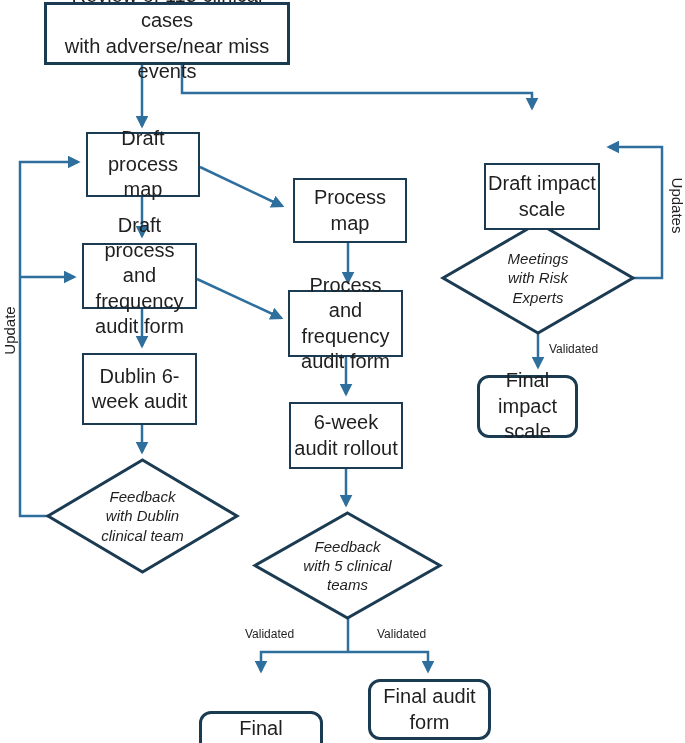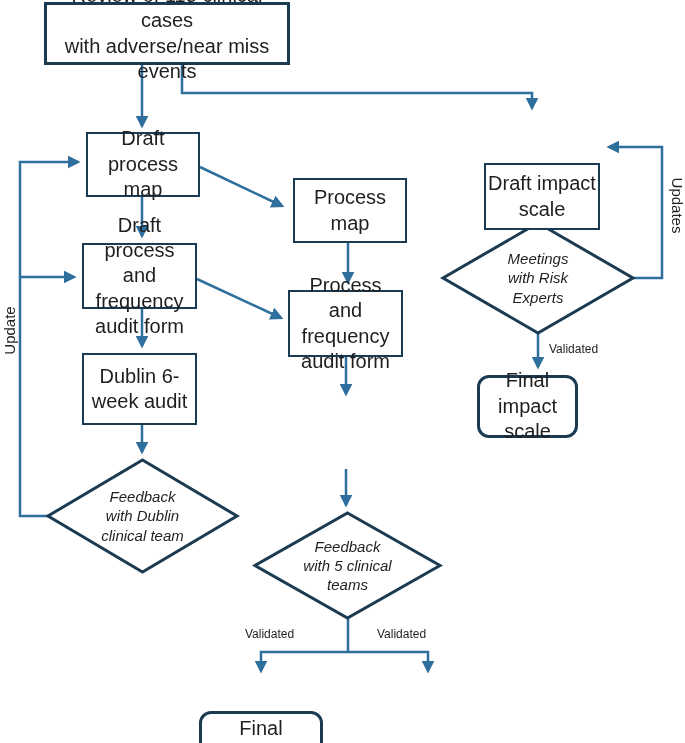--- a/index.html
+++ b/index.html
@@ -115,27 +115,31 @@
 
   <div class="box" style="left:82px; top:353px; width:115px; height:72px;">Dublin 6-
 week audit</div>
 
   <div class="box" style="left:293px; top:178px; width:114px; height:65px;">Process map</div>
 
   <div class="box" style="left:288px; top:290px; width:115px; height:67px;">Process and
 frequency
 audit form</div>
 
+  <div class="box" style="left:289px; top:402px; width:114px; height:67px;">6-week
+audit rollout</div>
 
   <div class="box" style="left:484px; top:115px; width:116px; height:67px;margin-top:48px;">Draft impact
 scale</div>
 
   <div class="box rounded" style="left:199px; top:679px; width:124px; height:61px;margin-top:32px;">Final
 process map</div>
 
+  <div class="box rounded" style="left:368px; top:679px; width:123px; height:61px;">Final audit
+form</div>
 
   <div class="box rounded" style="left:477px; top:375px; width:101px; height:63px;">Final impact
 scale</div>
 
   <div class="dtext" style="left:48px; top:460px; width:189px; height:112px;">Feedback
 with Dublin
 clinical team</div>
 
   <div class="dtext" style="left:255px; top:513px; width:185px; height:105px;">Feedback
 with 5 clinical

